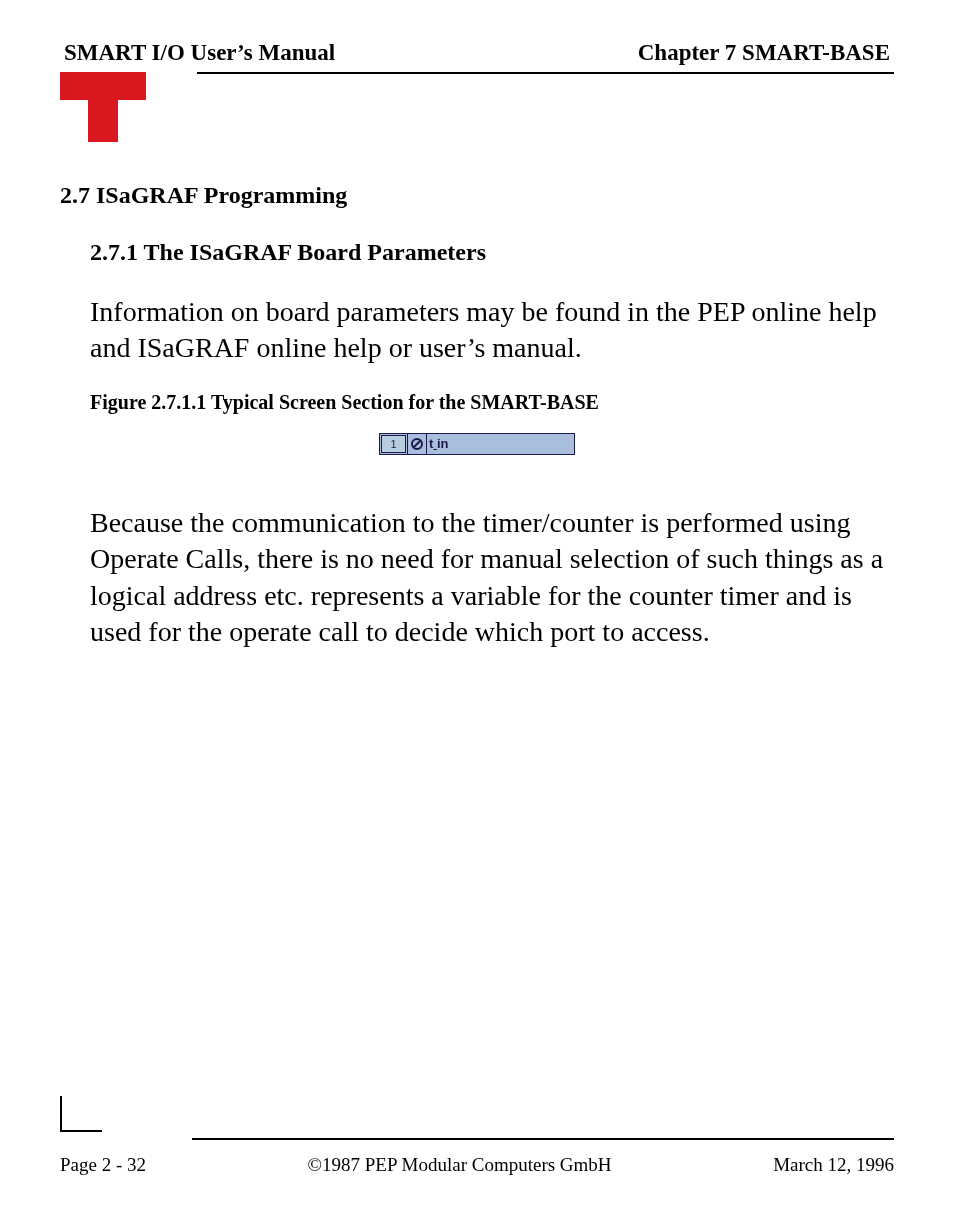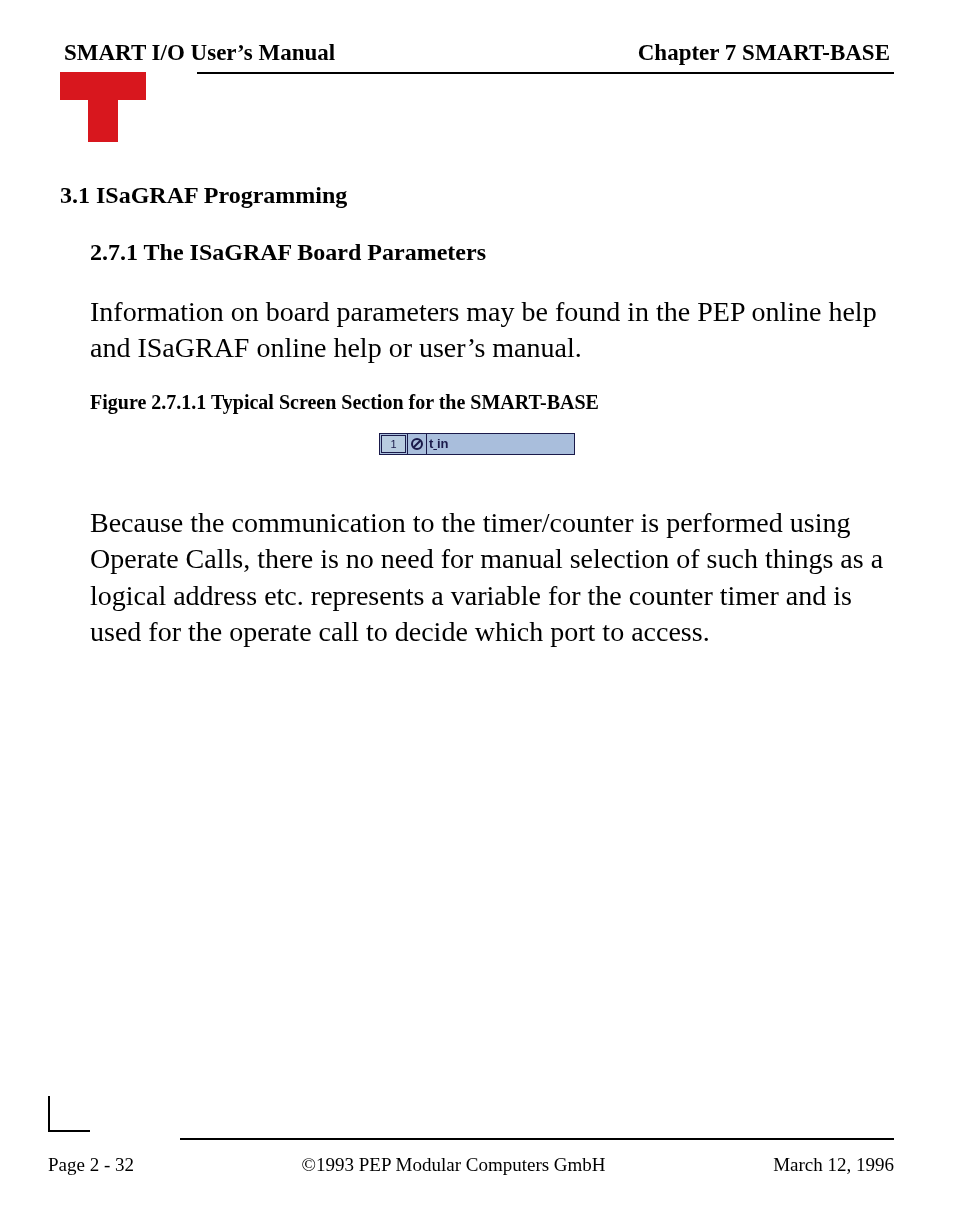--- a/index.html
+++ b/index.html
@@ -137,21 +137,21 @@
     align-items: center;
     padding-left: 2px;
     font-family: Arial, sans-serif;
     font-weight: bold;
     font-size: 13px;
     color: #1a1a4a;
   }
   .underline { text-decoration: underline; }
   .footer {
     position: absolute;
-    left: 48px;
+    left: 60px;
     right: 60px;
     bottom: 40px;
   }
   .footer-mark {
     width: 40px;
     height: 34px;
     border-left: 2px solid #000;
     border-bottom: 2px solid #000;
     margin-bottom: 6px;
   }
@@ -182,21 +182,21 @@
 
   <div class="header-divider-wrap">
     <div class="logo-block">
       <div class="logo-red-top"></div>
       <div class="logo-red-stem"></div>
     </div>
     <div class="top-rule"></div>
   </div>
 
   <div class="content">
-    <h2 class="section-heading">3.1 ISaGRAF Programming</h2>
+    <h2 class="section-heading">2.7 ISaGRAF Programming</h2>
 
     <div class="subsection-heading">2.7.1 The ISaGRAF Board Parameters</div>
 
     <div class="body-text">Information on board parameters may be found in the PEP online help and ISaGRAF online help or user’s manual.</div>
 
     <div class="figure-caption">Figure 2.7.1.1 Typical Screen Section for the SMART-BASE</div>
 
     <div class="figure-wrap">
       <div class="io-box">
         <div class="io-num-cell">
@@ -220,17 +220,17 @@
   </div>
 
   <div class="footer">
     <div class="footer-mark"></div>
     <div class="footer-rule-wrap">
       <div class="footer-rule-gap"></div>
       <div class="footer-rule"></div>
     </div>
     <div class="footer-row">
       <div>Page 2 - 32</div>
-      <div class="footer-center">©1993 PEP Modular Computers GmbH</div>
+      <div class="footer-center">©1987 PEP Modular Computers GmbH</div>
       <div>March 12, 1996</div>
     </div>
   </div>
 </div>
 
 </body></html>

